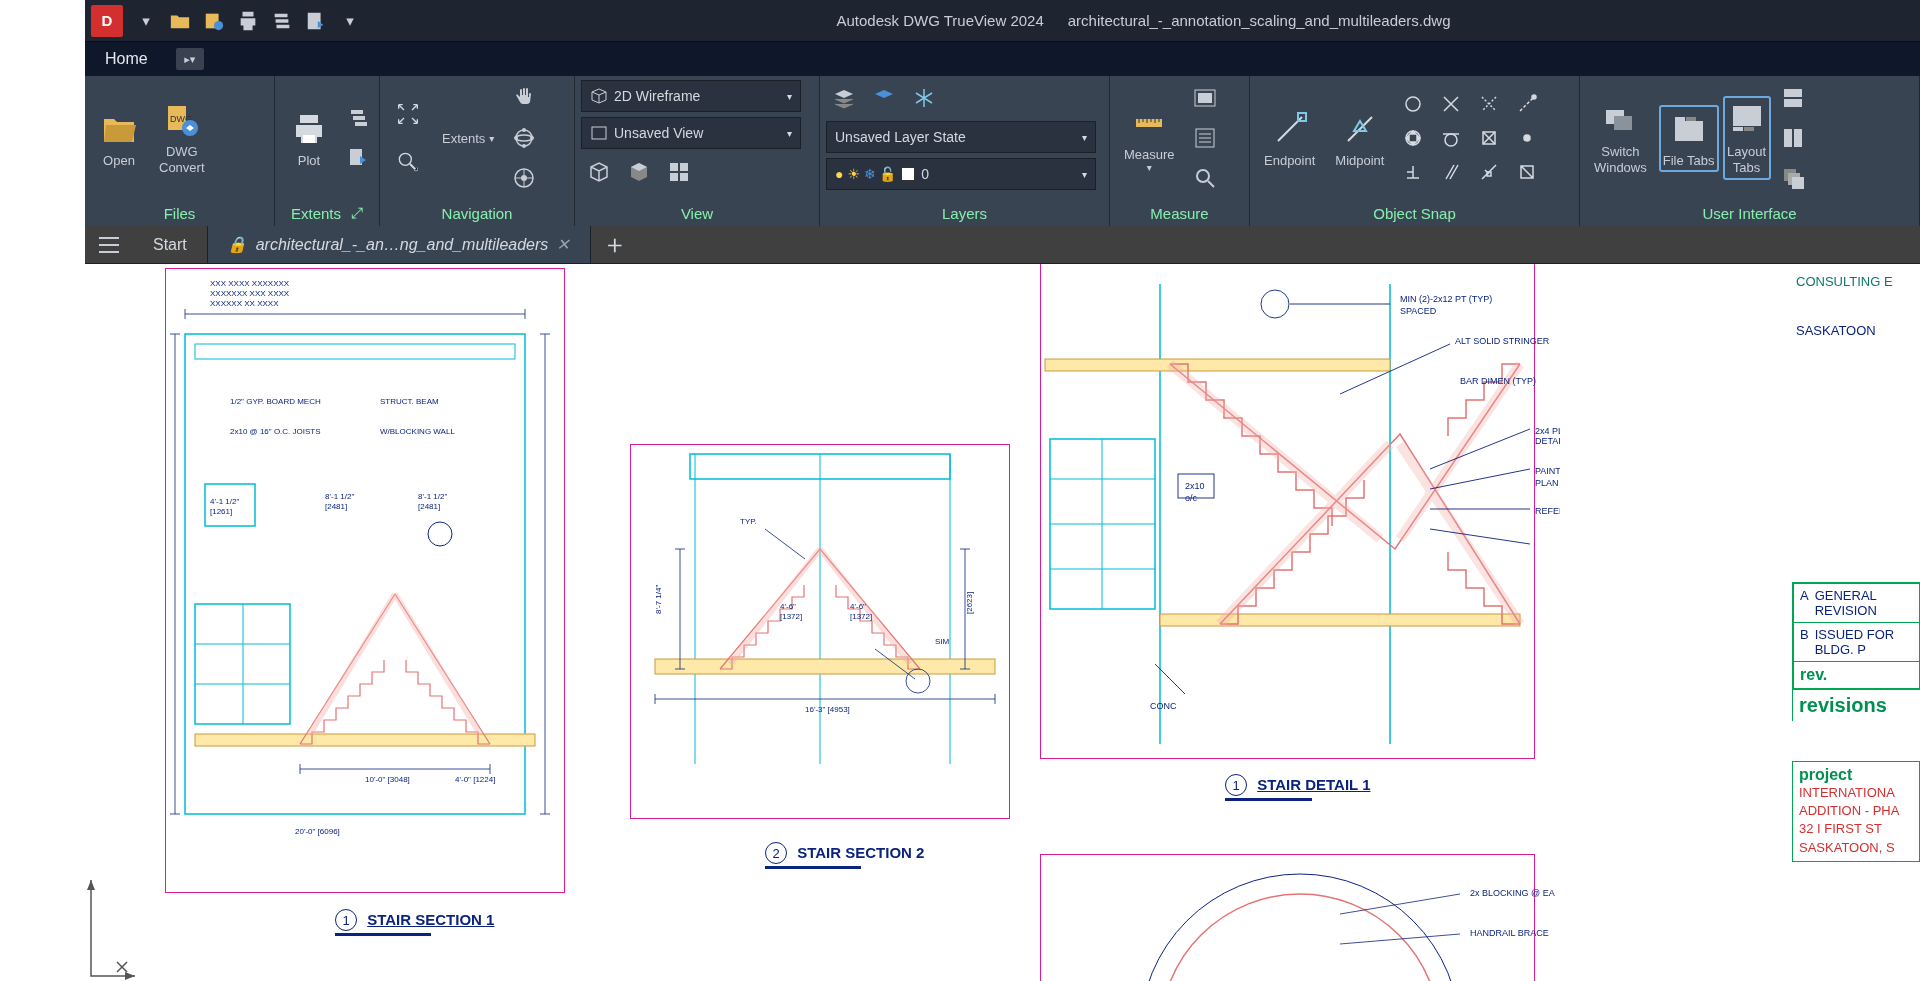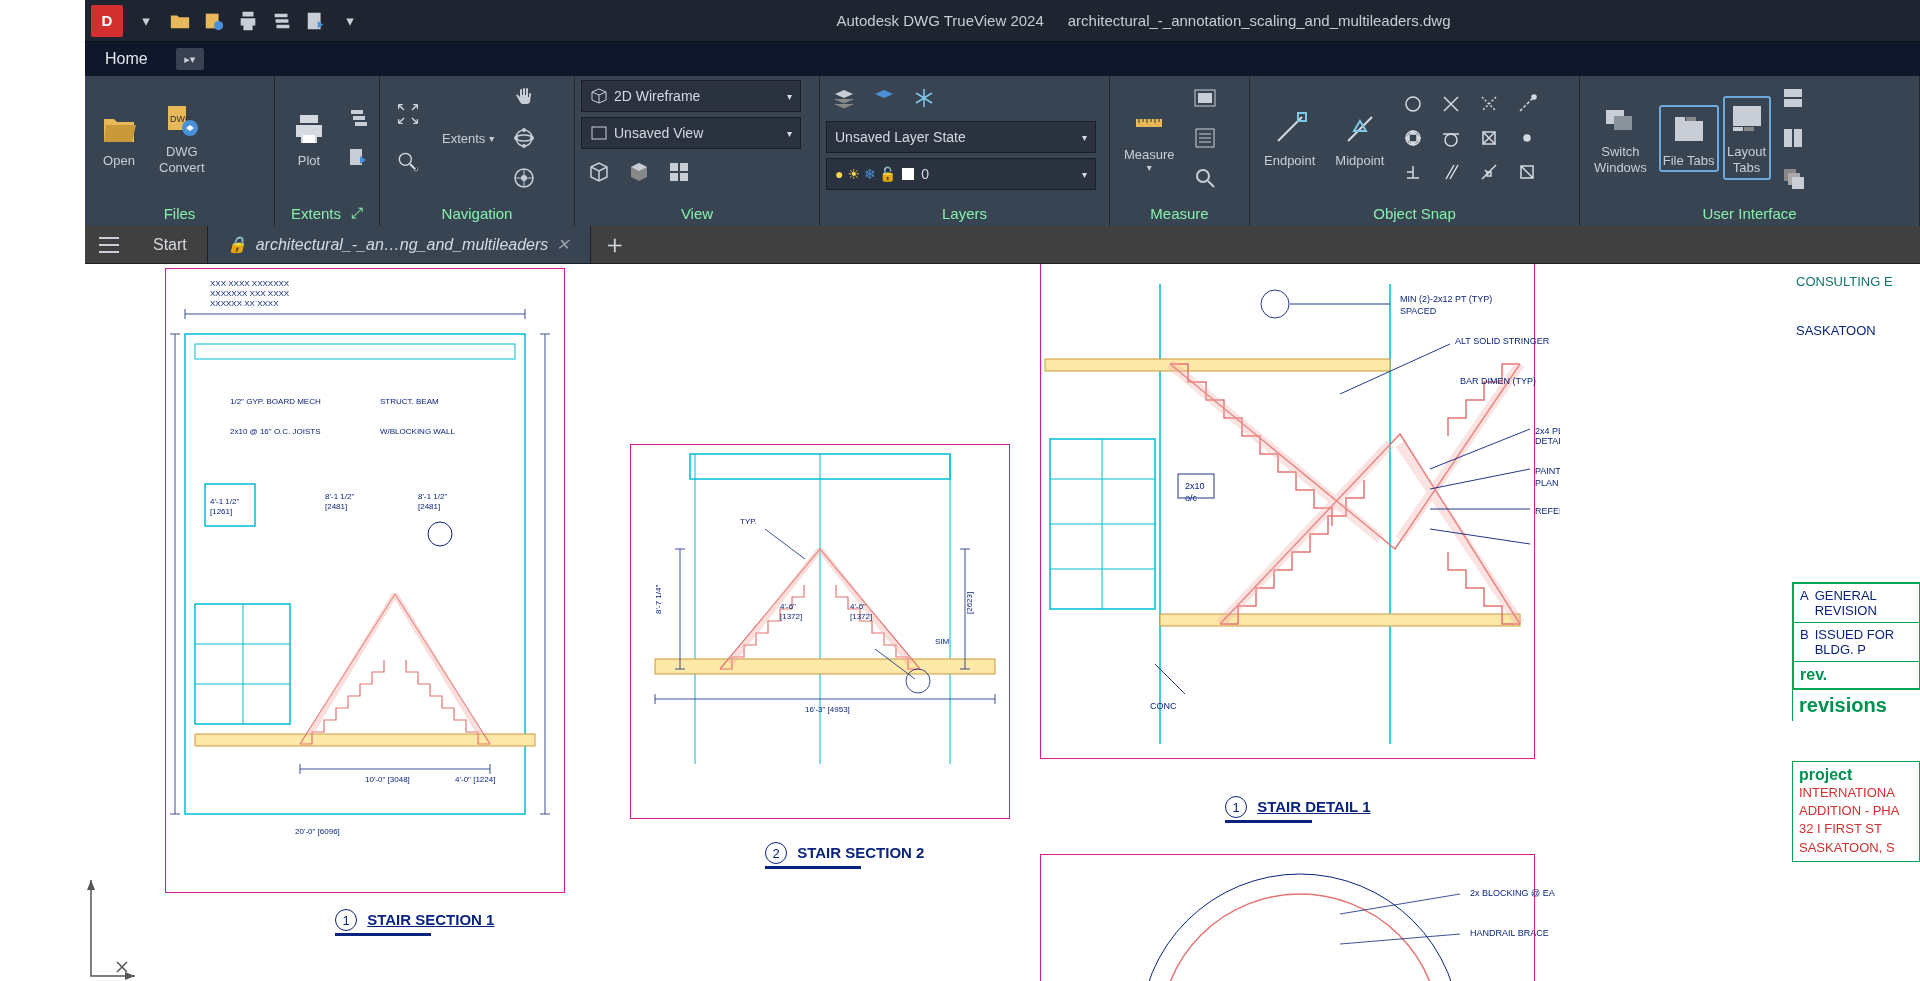--- a/index.html
+++ b/index.html
@@ -607,21 +607,21 @@
         <text x="495" y="170">2x4 PLYWOOD 6/12"</text>
         <text x="495" y="180">DETAIL SHEETS</text>
         <text x="495" y="210">PAINTED METAL JOISTED</text>
         <text x="495" y="222">PLAN BRACE (TYP)</text>
         <text x="495" y="250">REFER TO STRUCT DWGS</text>
         <text x="145" y="225">2x10</text>
         <text x="145" y="237">o/c</text>
         <text x="110" y="445">CONC</text>
       </g>
     </svg>
-    <div class="dwg-title" style="left:1140px;top:532px">
+    <div class="dwg-title" style="left:1140px;top:510px">
       <span class="dwg-bubble">1</span>
       <span style="text-decoration:underline">STAIR DETAIL 1</span>
       <span class="dwg-underline"></span>
     </div>
 
     <div class="dwg-frame" style="left:955px;top:590px;width:495px;height:200px;border-bottom:none"></div>
     <svg class="svg-dwg" style="left:955px;top:590px" width="520" height="180" viewBox="0 0 520 180">
       <path d="M120 180 A 140 140 0 0 1 400 180" fill="none" stroke="#e57373" stroke-width="1.5"></path>
       <path d="M100 180 A 160 160 0 0 1 420 180" fill="none" stroke="#0a237e" stroke-width="1"></path>
       <path d="M300 60 l120 -20 M300 90 l120 -10" stroke="#0a237e" stroke-width="0.8"></path>

